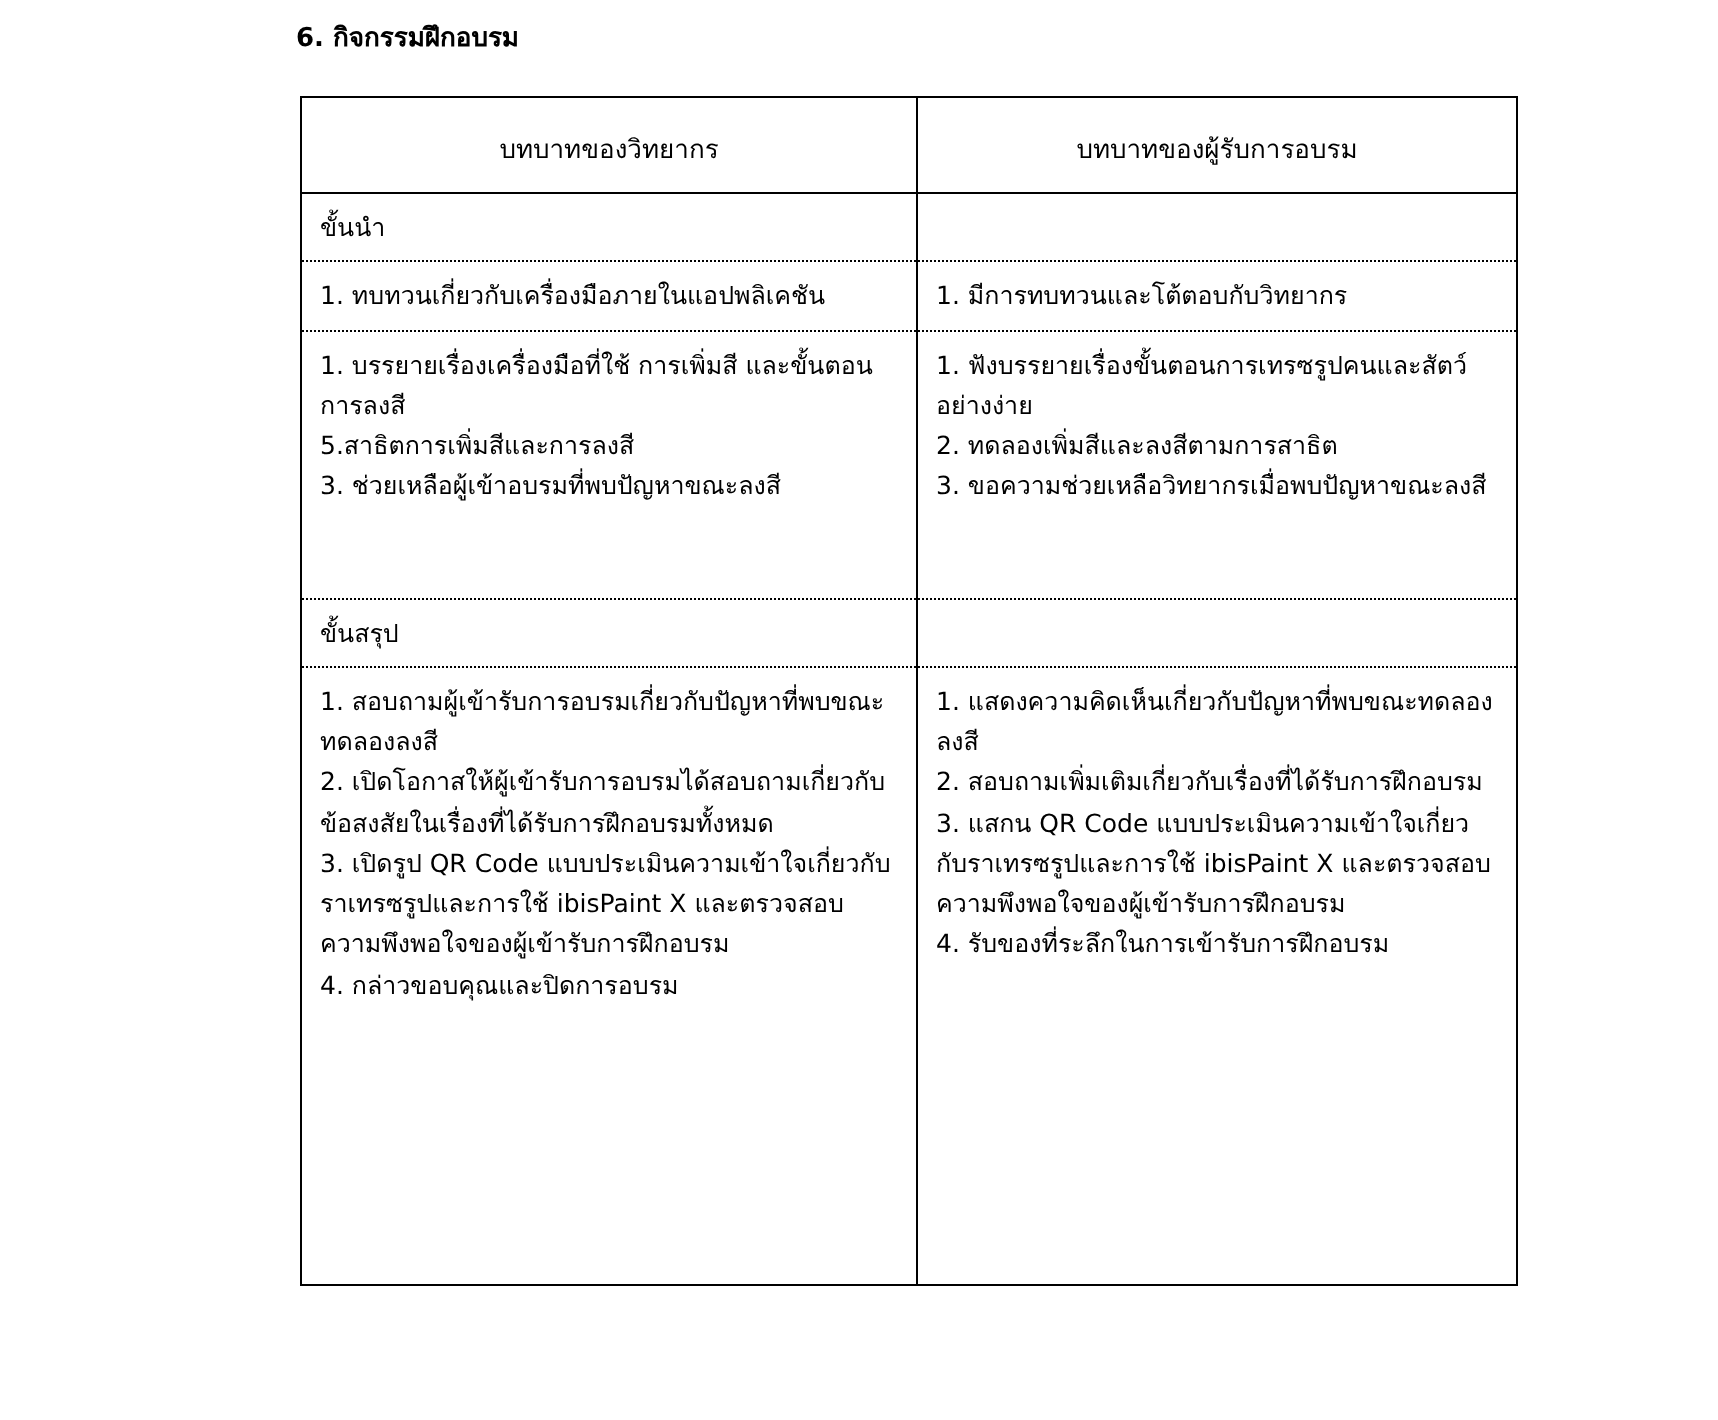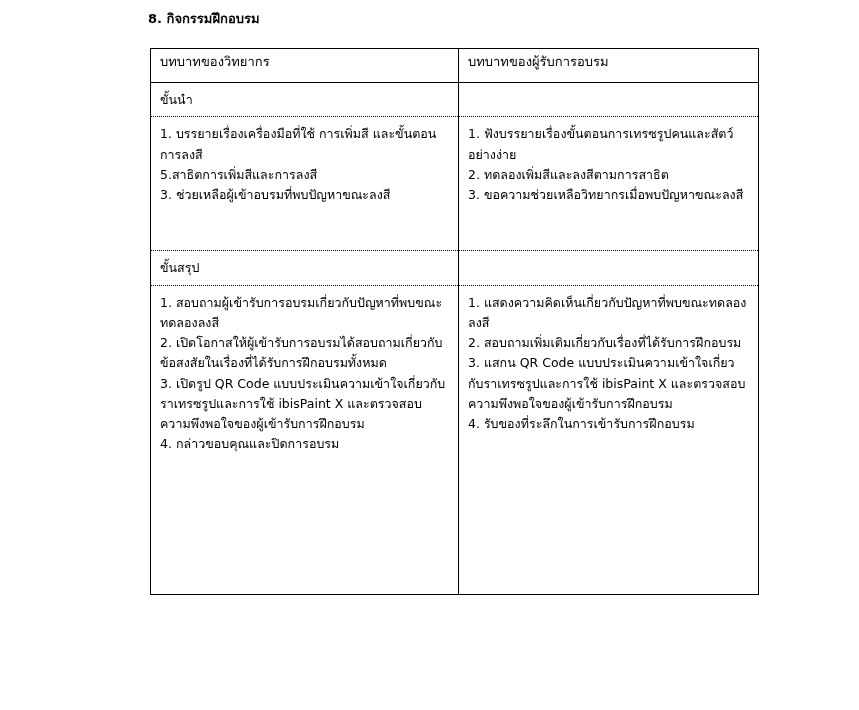--- a/index.html
+++ b/index.html
@@ -54,22 +54,23 @@
     border-bottom: 1.5px solid #000;
   }
   .col-left { width: 308px; }
   .col-right { width: 300px; }
 
   
   td.col-left { border-right: 1.5px solid #000; }
 
   
   tr.header-row td {
+    text-align: center;
     border-bottom: 1.5px solid #000;
-    padding-top: 2px;
+    padding-top: 16px;
     padding-bottom: 10px;
     font-size: 13px;
   }
   
   tr.dotted-below td {
     border-bottom: 1.2px dotted #000;
   }
   .stage-label {
     font-size: 12.5px;
     margin-left: 42px;
@@ -80,40 +81,48 @@
   .tall-cell {
     height: 120px;
     margin-left: 37px;
   }
 </style>
 </head>
 <body>
 
 <div class="page">
 
-  <div class="doc-heading">8. กิจกรรมฝึกอบรม</div>
+  <div class="doc-heading">6. กิจกรรมฝึกอบรม</div>
 
   <div class="table-wrap">
     <table class="act-table">
       <colgroup>
         <col class="col-left">
         <col class="col-right">
       </colgroup>
       <tbody>
 
         <tr class="header-row">
           <td class="col-left">บทบาทของวิทยากร</td>
           <td class="col-right">บทบาทของผู้รับการอบรม</td>
         </tr>
 
         <tr class="dotted-below">
           <td class="col-left stage-label">ขั้นนำ</td>
           <td class="col-right stage-label"></td>
         </tr>
 
+        <tr class="dotted-below">
+          <td class="col-left">
+            <span class="item">1. ทบทวนเกี่ยวกับเครื่องมือภายในแอปพลิเคชัน</span>
+          </td>
+          <td class="col-right">
+            <span class="item">1. มีการทบทวนและโต้ตอบกับวิทยากร</span>
+          </td>
+        </tr>
 
 
         <tr class="dotted-below">
           <td class="col-left tall-cell">
             <span class="item">1. บรรยายเรื่องเครื่องมือที่ใช้ การเพิ่มสี และขั้นตอนการลงสี</span>
             <span class="item">5.สาธิตการเพิ่มสีและการลงสี</span>
             <span class="item">3. ช่วยเหลือผู้เข้าอบรมที่พบปัญหาขณะลงสี</span>
           </td>
           <td class="col-right tall-cell">
             <span class="item">1. ฟังบรรยายเรื่องขั้นตอนการเทรซรูปคนและสัตว์อย่างง่าย</span>

